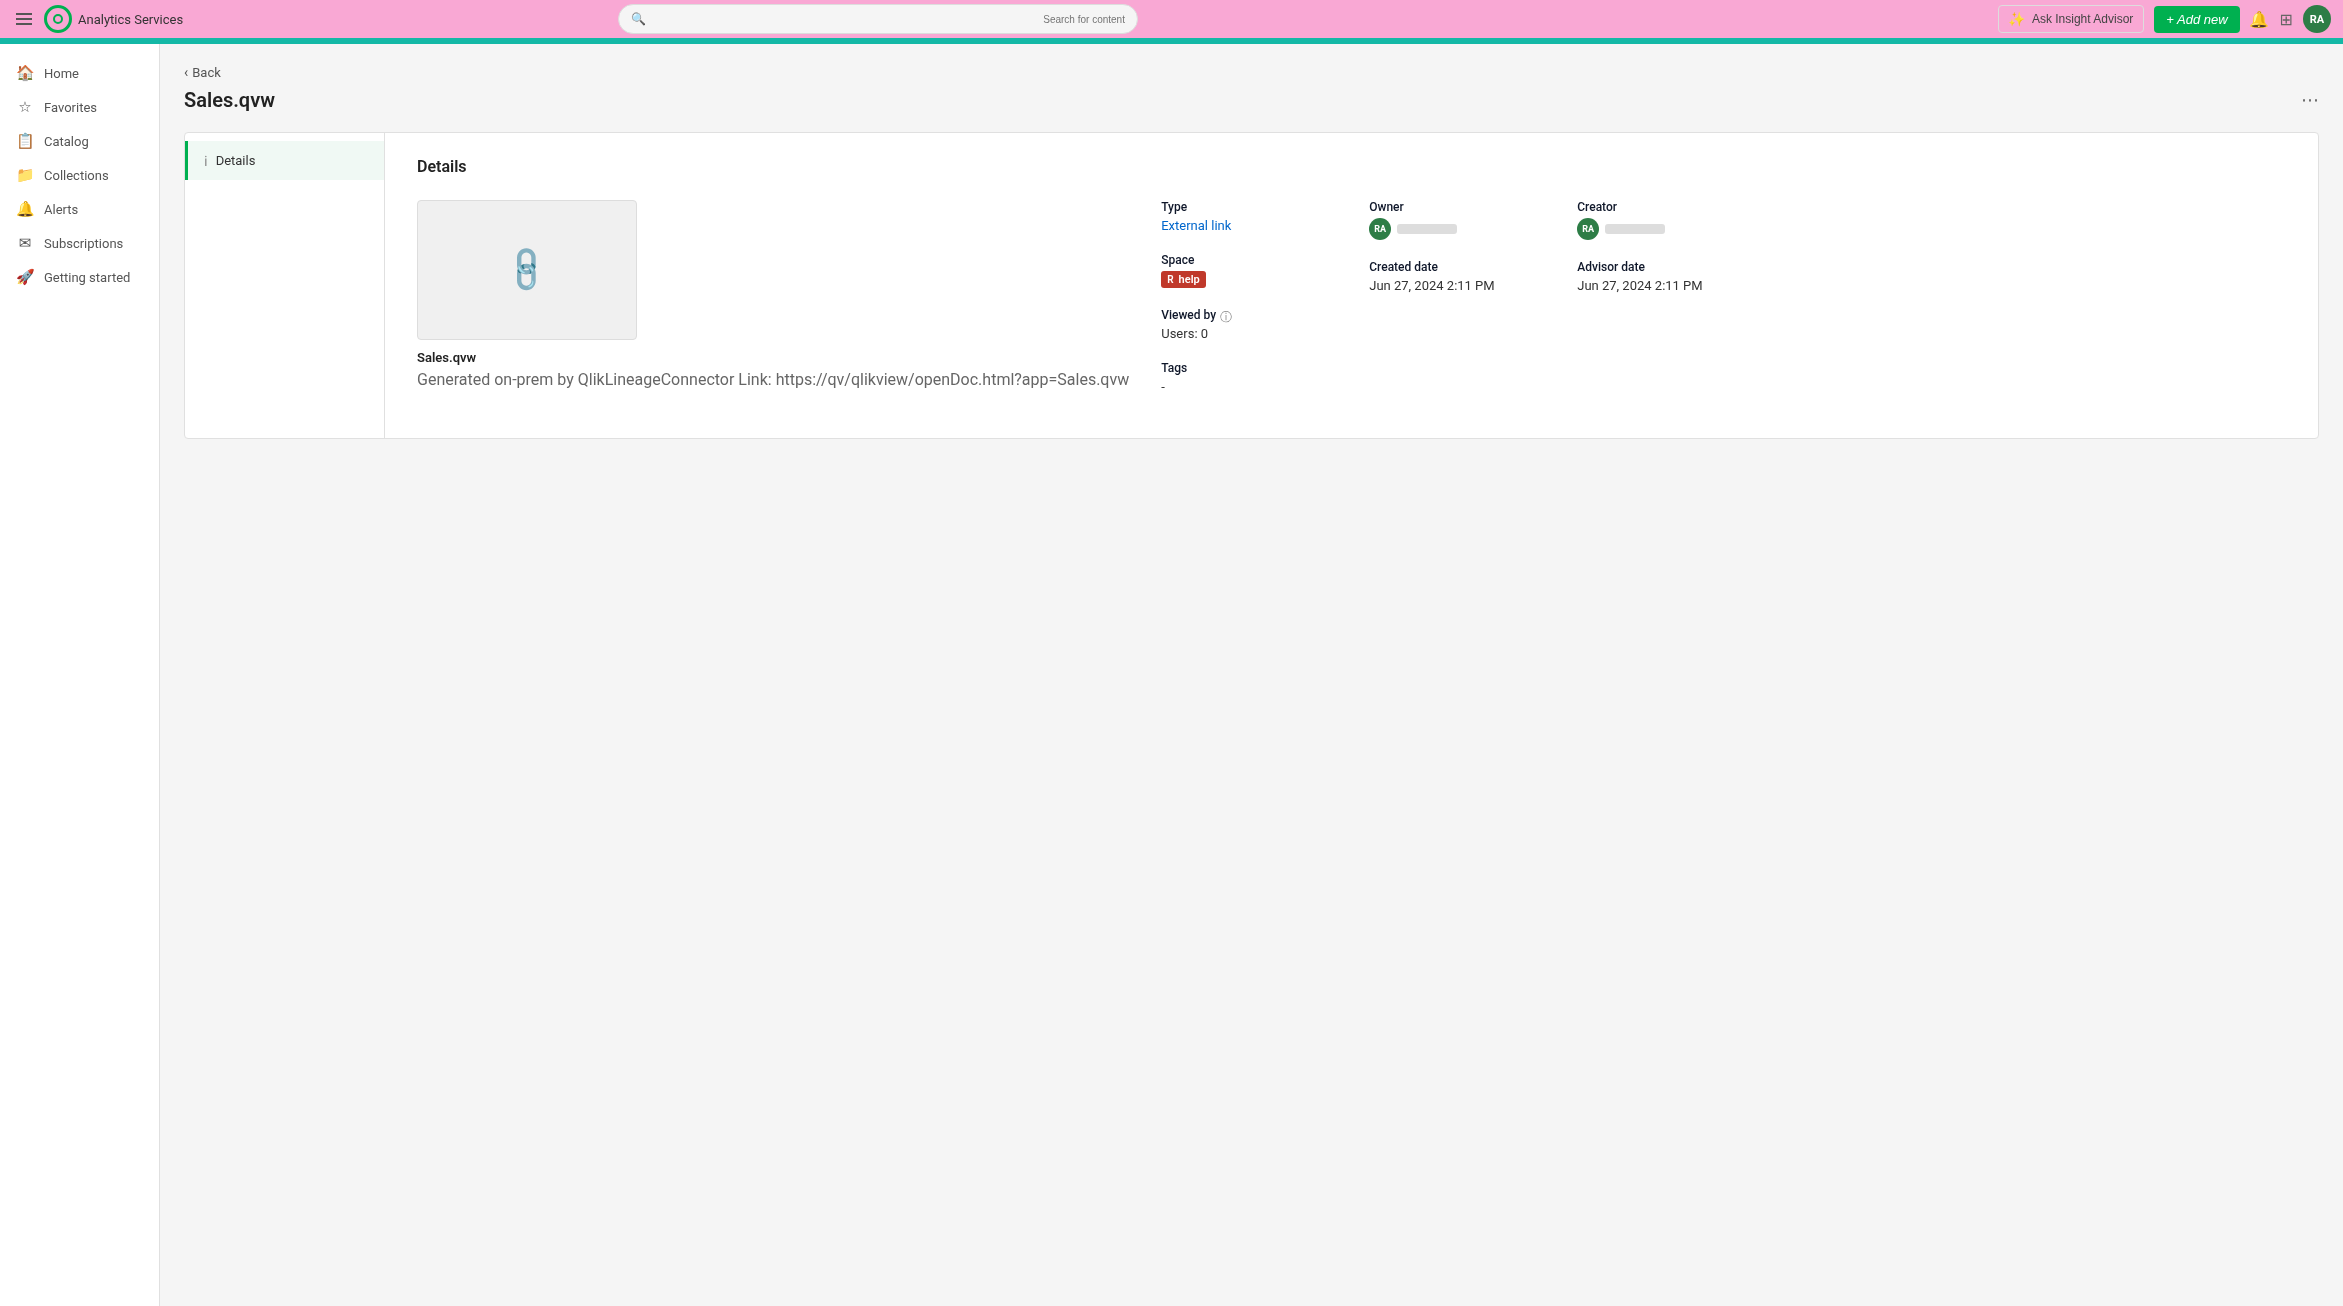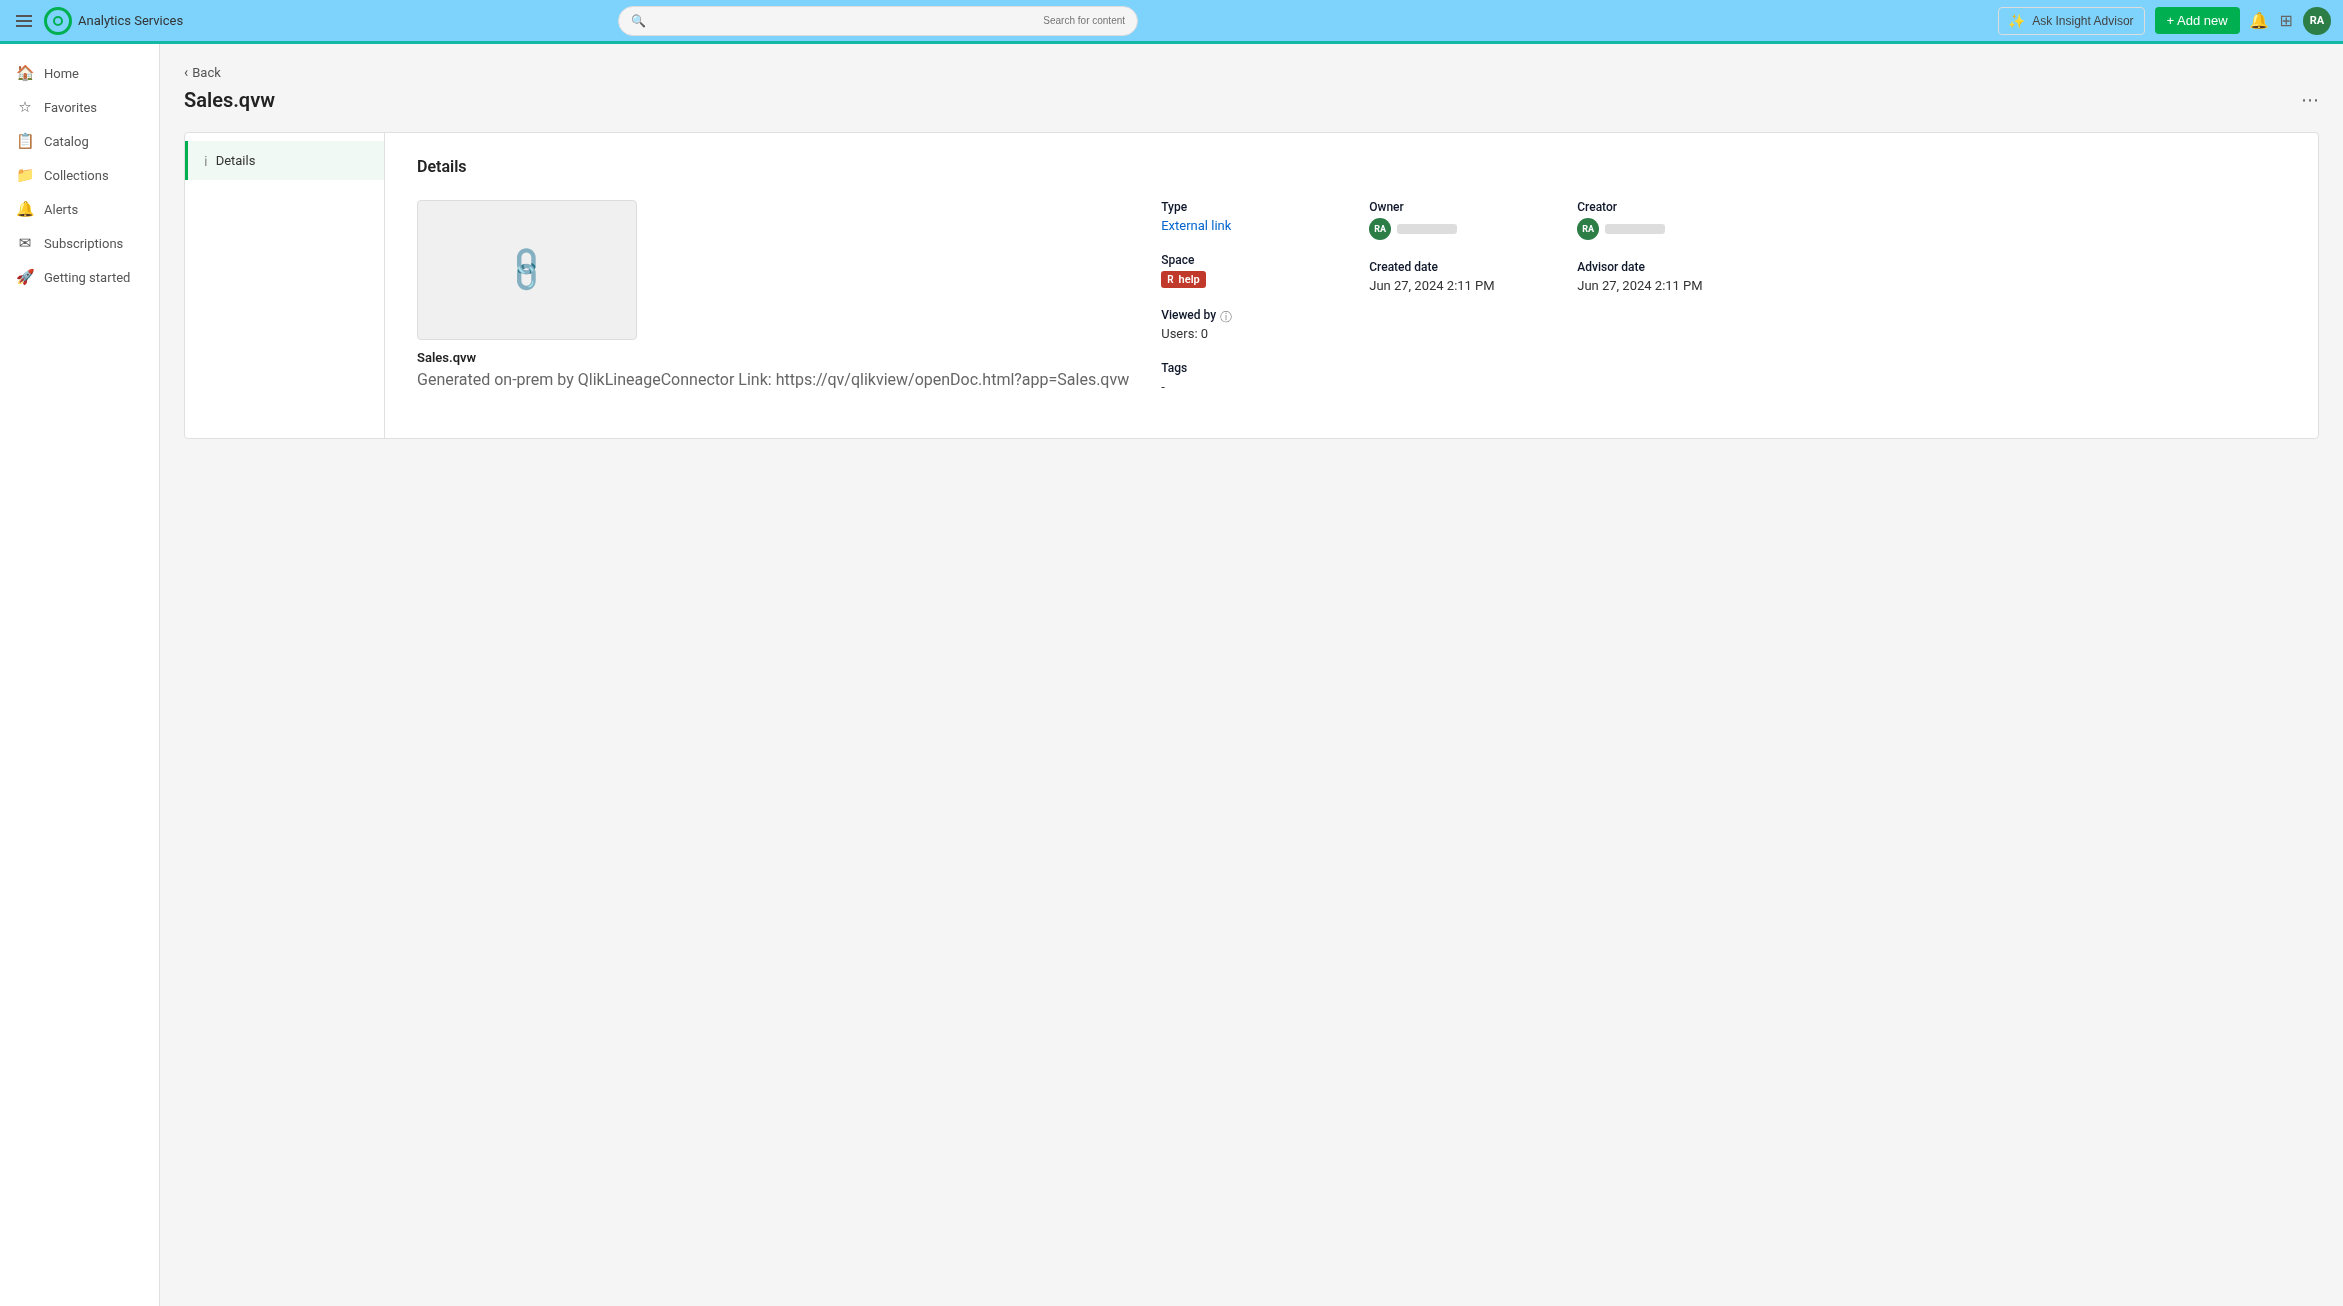--- a/index.html
+++ b/index.html
@@ -1,21 +1,21 @@
 <!DOCTYPE html>
 <html><head>
   <meta charset="utf-8">
   <style>
     * { box-sizing: border-box; margin: 0; padding: 0; }
     body { font-family: -apple-system, BlinkMacSystemFont, 'Segoe UI', Roboto, sans-serif; background: #f5f5f5; color: #333; font-size: 13px; }
 
     
     .topbar {
       display: flex; align-items: center; height: 44px;
-      background: #7dd3fc; border-bottom: 3px solid #14b8a6;
+      background: #f9a8d4; border-bottom: 6px solid #14b8a6;
       padding: 0 12px; gap: 10px; position: fixed; top: 0; left: 0; right: 0; z-index: 100;
     }
     .topbar-left { display: flex; align-items: center; gap: 8px; }
     .hamburger-icon { display: flex; flex-direction: column; gap: 3px; cursor: pointer; padding: 4px; }
     .hamburger-icon span { width: 16px; height: 2px; background: #555; display: block; }
     .qlik-logo { display: flex; align-items: center; gap: 6px; text-decoration: none; }
     .qlik-logo-circle { width: 28px; height: 28px; border: 3px solid #00b050; border-radius: 50%; display: flex; align-items: center; justify-content: center; }
     .qlik-logo-inner { width: 10px; height: 10px; border: 2px solid #00b050; border-radius: 50%; }
     .search-bar {
       flex: 1; max-width: 520px; margin: 0 auto;
@@ -28,21 +28,21 @@
     .topbar-right { display: flex; align-items: center; gap: 10px; margin-left: auto; }
     .ask-advisor-btn {
       display: flex; align-items: center; gap: 6px;
       background: transparent; border: 1px solid #ddd; border-radius: 4px;
       padding: 5px 10px; cursor: pointer; font-size: 12px; color: #444;
     }
     .advisor-icon { font-size: 14px; }
     .add-new-btn {
       display: flex; align-items: center; gap: 5px;
       background: #00b050; color: #fff; border: none; border-radius: 4px;
-      padding: 6px 12px; cursor: pointer; font-size: 13px; font-weight: 500;
+      padding: 6px 12px; cursor: pointer; font-size: 13px; font-weight: 500; font-style: italic;
     }
     .bell-icon, .grid-icon { color: #666; font-size: 16px; cursor: pointer; }
     .avatar {
       width: 28px; height: 28px; background: #2d7d46; border-radius: 50%;
       display: flex; align-items: center; justify-content: center;
       color: #fff; font-size: 11px; font-weight: bold; cursor: pointer;
     }
 
     
     .layout { display: flex; margin-top: 44px; }

